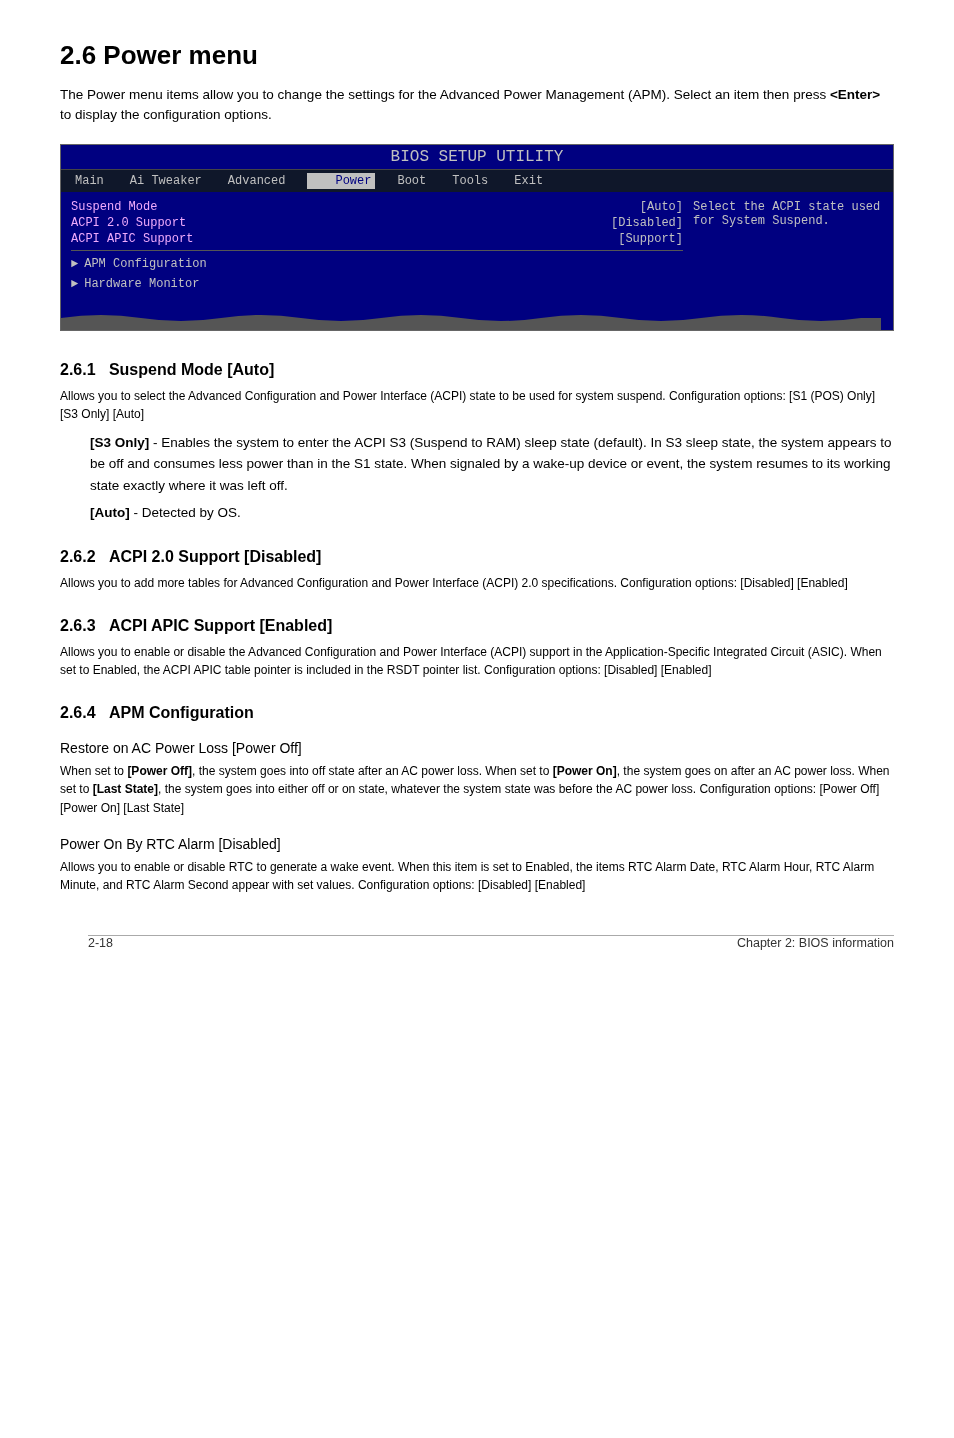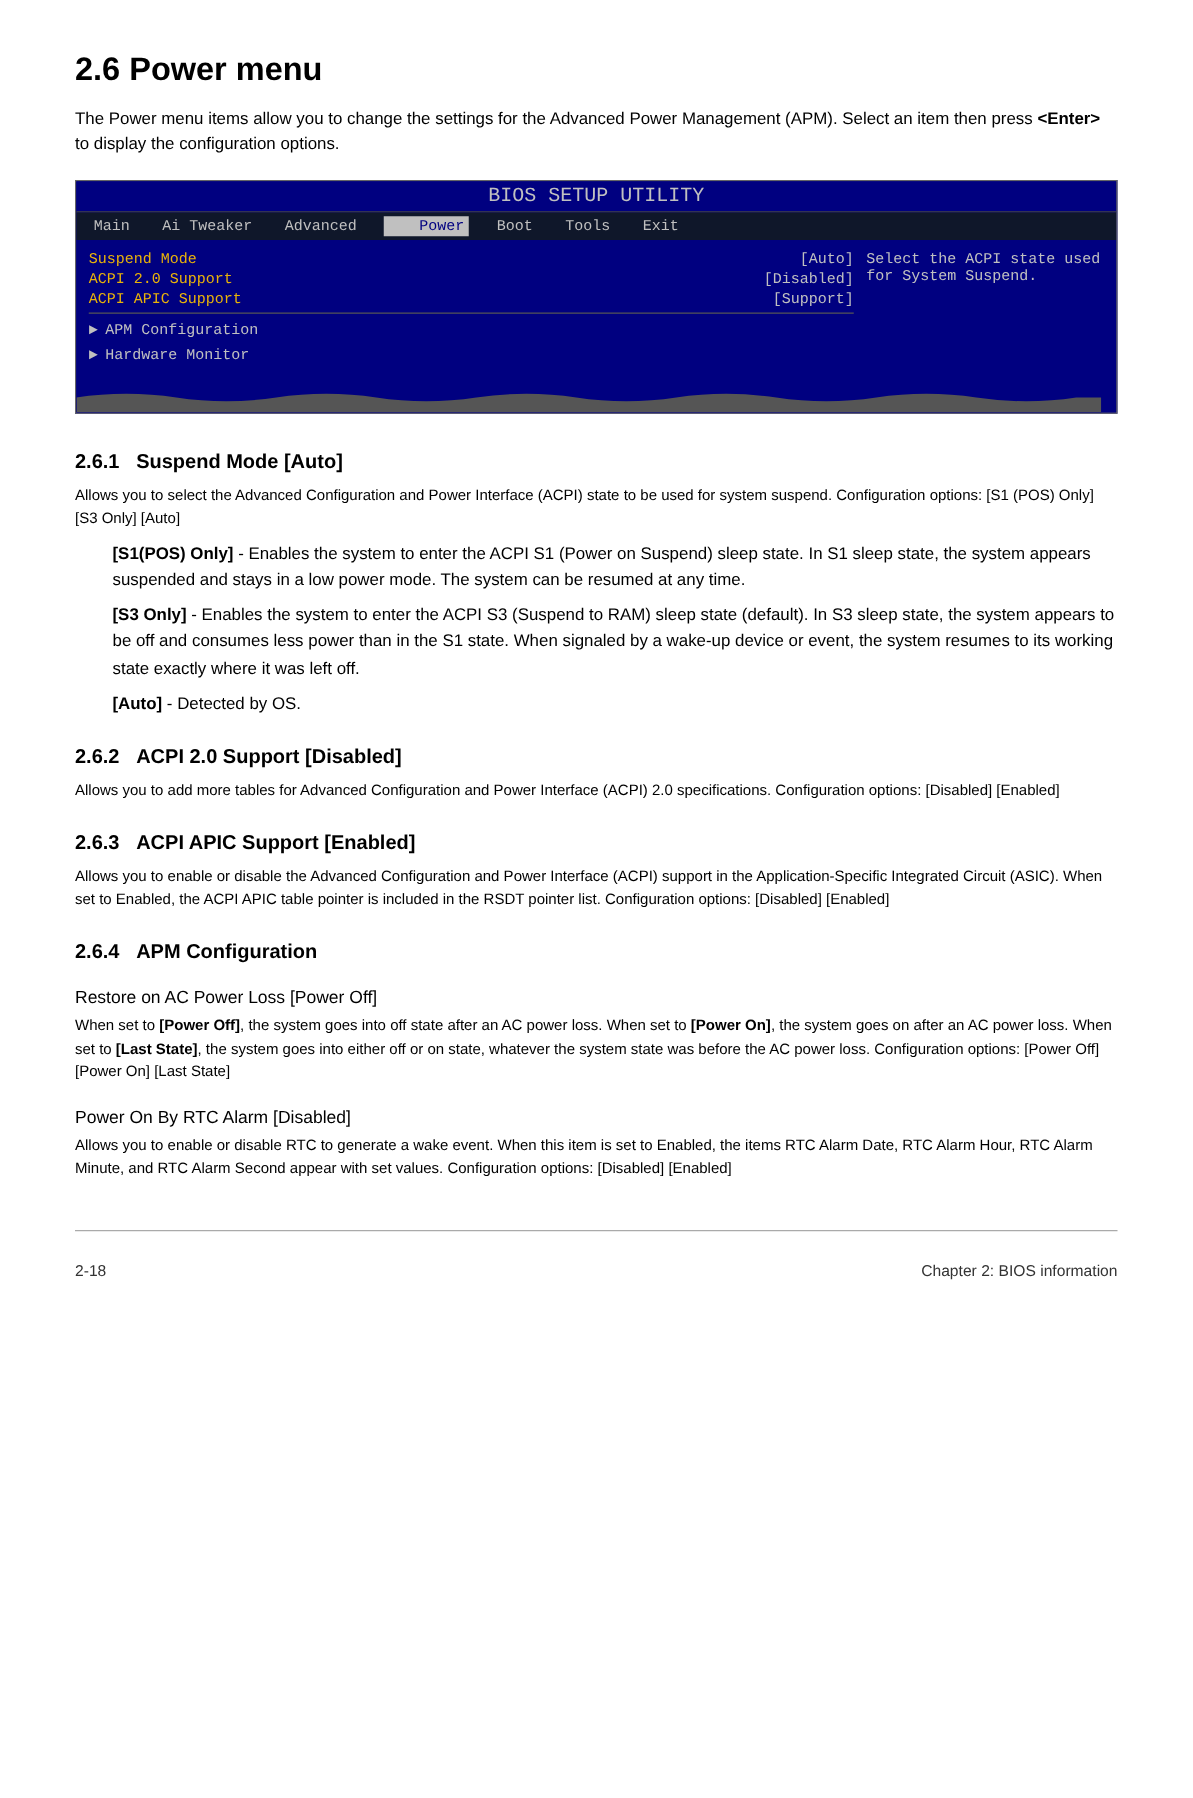--- a/index.html
+++ b/index.html
@@ -91,21 +91,21 @@
       padding-left: 10px;
     }
 
     .bios-item-row {
       display: flex;
       justify-content: space-between;
       margin-bottom: 2px;
     }
 
     .bios-item-label {
-      color: #eab308;
+      color: #f0abfc;
     }
 
     .bios-item-value {
       color: #c0c0c0;
     }
 
     .bios-submenu-item {
       margin-top: 6px;
       display: flex;
       align-items: center;
@@ -163,25 +163,26 @@
 
     .indented-text {
       font-size: 13.5px;
       line-height: 1.6;
       margin-bottom: 6px;
     }
 
     .footer-bar {
       border-top: 1px solid #aaa;
       margin-top: 40px;
-      padding-top: 25px;
+      padding-top: 0;
       display: flex;
       justify-content: space-between;
       font-size: 12.5px;
       color: #333;
+      margin-left: 28px;
     }
   </style>
 </head>
 <body>
 
 <h1 class="section-title">2.6  Power menu</h1>
 
 <p class="intro-text">
   The Power menu items allow you to change the settings for the Advanced Power Management (APM). Select an item then press <strong>&lt;Enter&gt;</strong> to display the configuration options.
 </p>
@@ -230,21 +231,20 @@
       <path d="M0,6 Q40,0 80,6 Q120,12 160,6 Q200,0 240,6 Q280,12 320,6 Q360,0 400,6 Q440,12 480,6 Q520,0 560,6 Q600,12 640,6 Q680,0 720,6 Q760,12 800,6 L820,6 L820,18 L0,18 Z" fill="#555"></path>
     </svg>
   </div>
 </div>
 
 <h2 class="sub-heading">2.6.1&nbsp;&nbsp;&nbsp;Suspend Mode [Auto]</h2>
 <p class="body-text">
   Allows you to select the Advanced Configuration and Power Interface (ACPI) state to be used for system suspend. Configuration options: [S1 (POS) Only] [S3 Only] [Auto]
 </p>
 <div class="indented-block">
-  <p class="indented-text"><strong>[S1(POS) Only]</strong> - Enables the system to enter the ACPI S1 (Power on Suspend) sleep state. In S1 sleep state, the system appears suspended and stays in a low power mode. The system can be resumed at any time.</p>
   <p class="indented-text"><strong>[S3 Only]</strong> - Enables the system to enter the ACPI S3 (Suspend to RAM) sleep state (default). In S3 sleep state, the system appears to be off and consumes less power than in the S1 state. When signaled by a wake-up device or event, the system resumes to its working state exactly where it was left off.</p>
   <p class="indented-text"><strong>[Auto]</strong> - Detected by OS.</p>
 </div>
 
 <h2 class="sub-heading">2.6.2&nbsp;&nbsp;&nbsp;ACPI 2.0 Support [Disabled]</h2>
 <p class="body-text">
   Allows you to add more tables for Advanced Configuration and Power Interface (ACPI) 2.0 specifications. Configuration options: [Disabled] [Enabled]
 </p>
 
 <h2 class="sub-heading">2.6.3&nbsp;&nbsp;&nbsp;ACPI APIC Support [Enabled]</h2>

